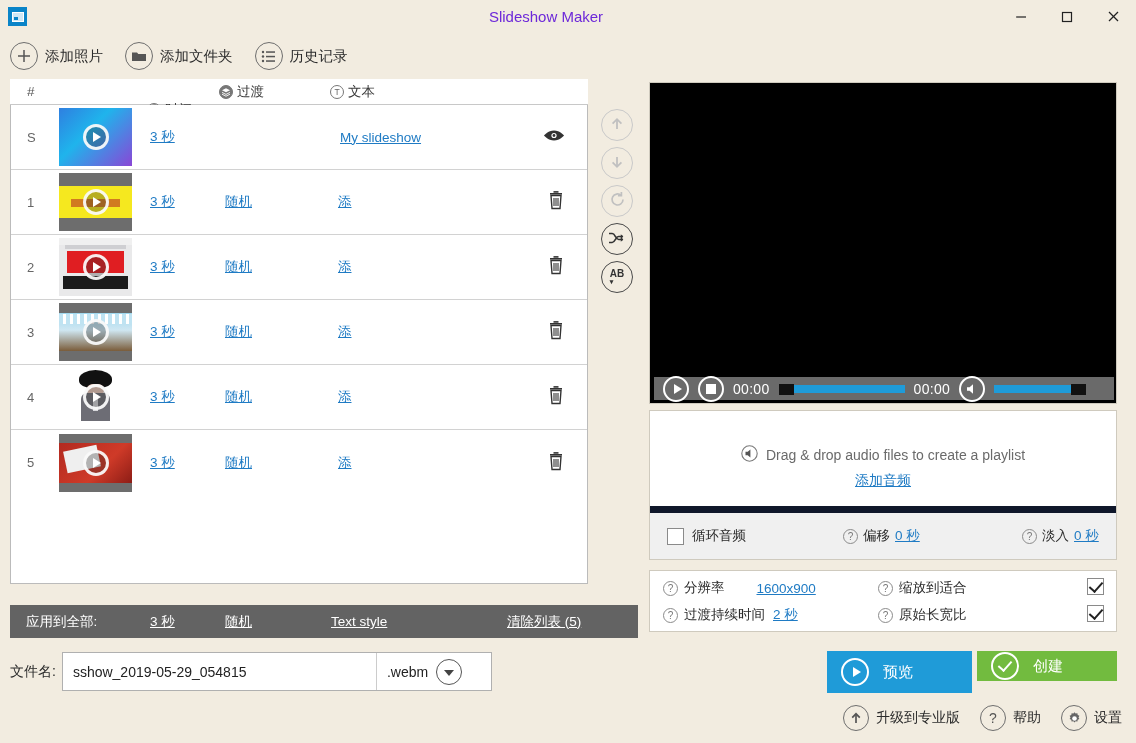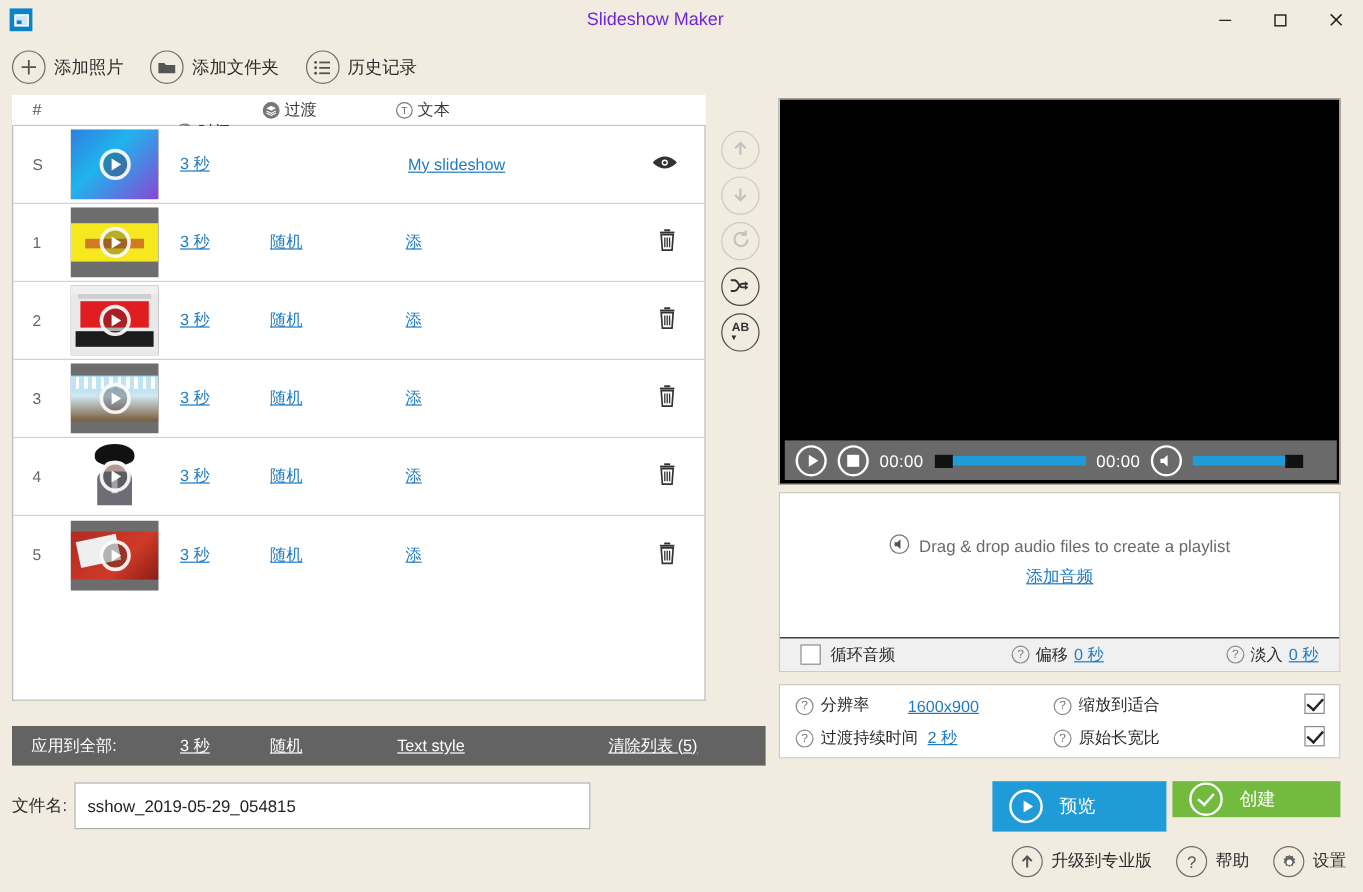--- a/index.html
+++ b/index.html
@@ -153,21 +153,21 @@
     border-left:5px solid transparent;border-right:5px solid transparent; margin-top:2px;
   }
 
   
   .preview{
     position:absolute; left:649px; top:82px; width:468px; height:322px;
     background:#000; border:1px solid #cfcabe;
   }
   .video{ position:absolute; left:4px; top:3px; width:460px; height:277px; background:#000; }
   .vcontrols{
-    position:absolute; left:4px; bottom:3px; width:460px; height:33px;
+    position:absolute; left:4px; bottom:3px; width:460px; height:23px;
     background:#6a6a6a; display:flex; align-items:center; padding:0 9px; gap:9px;
   }
   .vbtn{ width:26px;height:26px;border-radius:50%;border:2px solid #fff;display:flex;align-items:center;justify-content:center;cursor:pointer;}
   .vbtn.play:after{content:"";width:0;height:0;border-left:8px solid #fff;border-top:5px solid transparent;border-bottom:5px solid transparent;margin-left:3px;}
   .vbtn.stop:after{content:"";width:10px;height:10px;background:#fff;}
   .vtime{ color:#fff; font-size:14px; letter-spacing:.3px; }
   .seek{ position:relative; width:126px; height:8px; background:#1f9bd8; }
   .seek .knob{ position:absolute; left:0; top:-1px; width:15px; height:11px; background:#111; }
   .vol{ position:relative; width:92px; height:8px; background:#1f9bd8; }
   .vol .knob{ position:absolute; right:0; top:-1px; width:15px; height:11px; background:#111; }
@@ -176,22 +176,22 @@
     position:absolute; left:649px; top:410px; width:468px; height:150px;
     background:#fff; border:1px solid #cfcabe;
   }
   .audio-empty{
     position:absolute; left:0; top:0; width:100%; height:113px;
     display:flex; flex-direction:column; align-items:center; justify-content:center; gap:7px;border-radius:28px;
   }
   .ae-line{ display:flex; align-items:center; gap:8px; color:#6a6a6a; font-size:14px; }
   .ae-link{ color:#1f7bc4; text-decoration:underline; font-size:14px; cursor:pointer; }
   .audio-bottom{
-    position:absolute; left:0; bottom:0; width:100%; height:28px;
-    background:#f0f0f0; border-top:1px solid #0f172a; display:flex; align-items:center;
+    position:absolute; left:0; bottom:0; width:100%; height:53px;
+    background:#f0f0f0; border-top:7px solid #0f172a; display:flex; align-items:center;
   }
   .chk{ width:17px;height:17px;border:1px solid #8a8a8a;background:#fff;display:inline-block;cursor:pointer;position:relative;flex:0 0 auto;}
   .chk.checked:after{
     content:""; position:absolute; left:4px; top:0px; width:6px; height:11px;
     border-right:2.2px solid #222; border-bottom:2.2px solid #222; transform:rotate(42deg);
   }
   .ab-loop{ position:absolute; left:17px; display:flex; align-items:center; gap:8px; font-size:13.5px; color:#2b2b2b;}
   .ab-off{ position:absolute; left:193px; display:flex; align-items:center; gap:5px; font-size:13.5px; color:#2b2b2b;}
   .ab-fade{ position:absolute; left:372px; display:flex; align-items:center; gap:5px; font-size:13.5px; color:#2b2b2b;}
   .qm{ width:15px;height:15px;border-radius:50%;border:1.2px solid #8b8b8b;display:inline-flex;align-items:center;justify-content:center;font-size:10px;color:#777;flex:0 0 auto;cursor:pointer;}
@@ -514,20 +514,24 @@
       <a class="aa-trans">随机</a>
       <a class="aa-style">Text style</a>
       <a class="aa-clear">清除列表 (5)</a>
     </div>
   </div>
 
   <div class="filerow">
     <span class="flabel">文件名:</span>
     <span class="fname-wrap">
       <input class="fname-input" value="sshow_2019-05-29_054815" style="">
+      <span class="fext">
+        <span>.webm</span>
+        <span class="ddbtn"></span>
+      </span>
     </span>
   </div>
 
   <div class="preview">
     <div class="video"></div>
     <div class="vcontrols">
       <span class="vbtn play"></span>
       <span class="vbtn stop"></span>
       <span class="vtime">00:00</span>
       <span class="seek">

